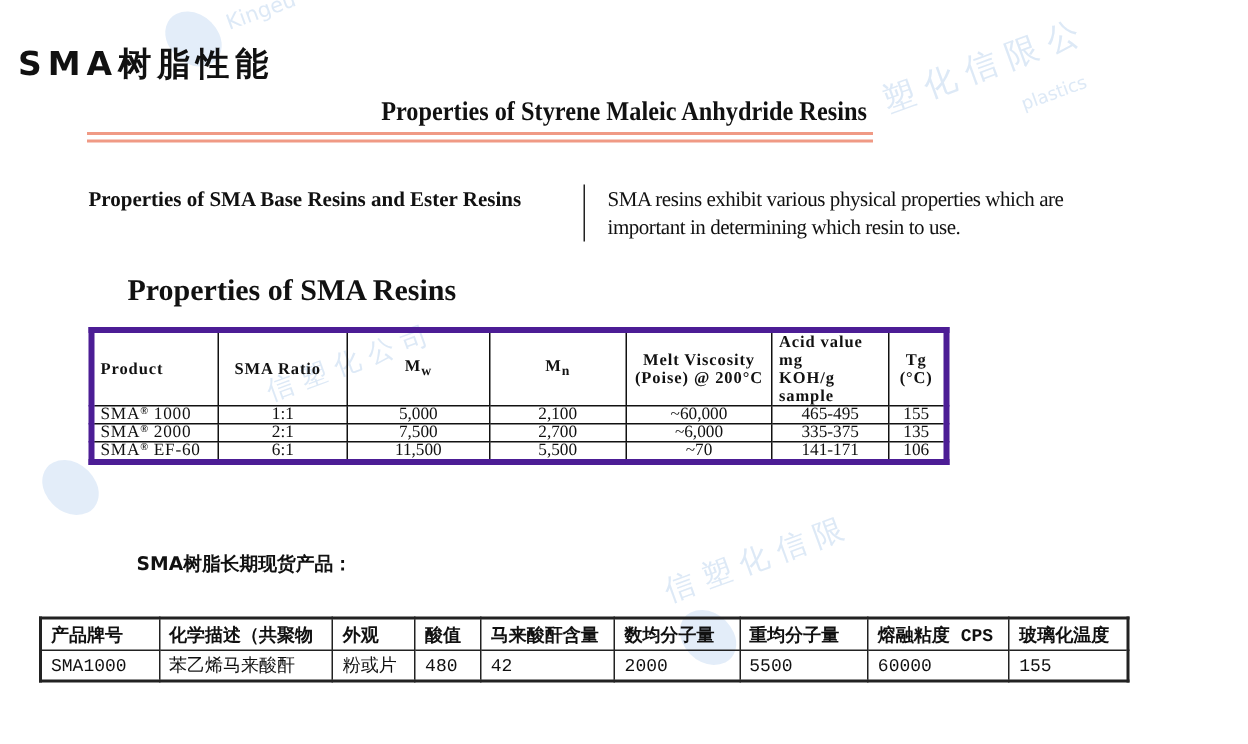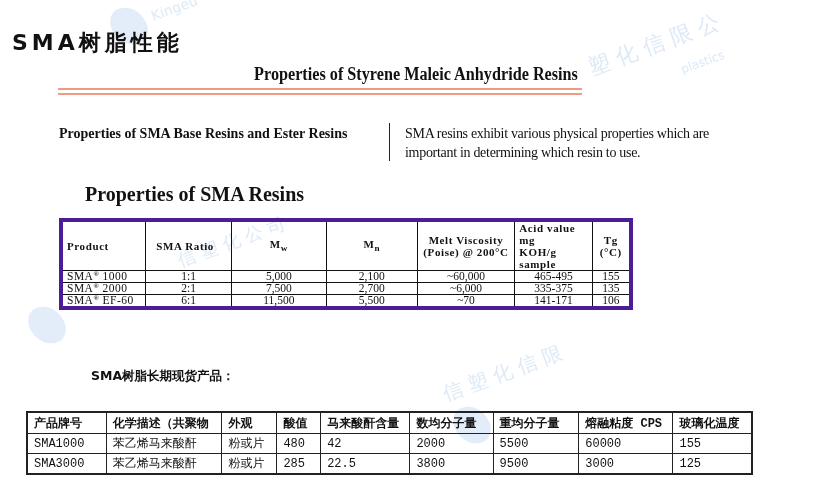--- a/index.html
+++ b/index.html
@@ -160,25 +160,14 @@
       <td>SMA1000</td>
       <td>苯乙烯马来酸酐</td>
       <td>粉或片</td>
       <td>480</td>
       <td>42</td>
       <td>2000</td>
       <td>5500</td>
       <td>60000</td>
       <td>155</td>
     </tr>
-    <tr>
-      <td>SMA3000</td>
-      <td>苯乙烯马来酸酐</td>
-      <td>粉或片</td>
-      <td>285</td>
-      <td>22.5</td>
-      <td>3800</td>
-      <td>9500</td>
-      <td>3000</td>
-      <td>125</td>
-    </tr>
   </tbody>
 </table>
 
 </body></html>

